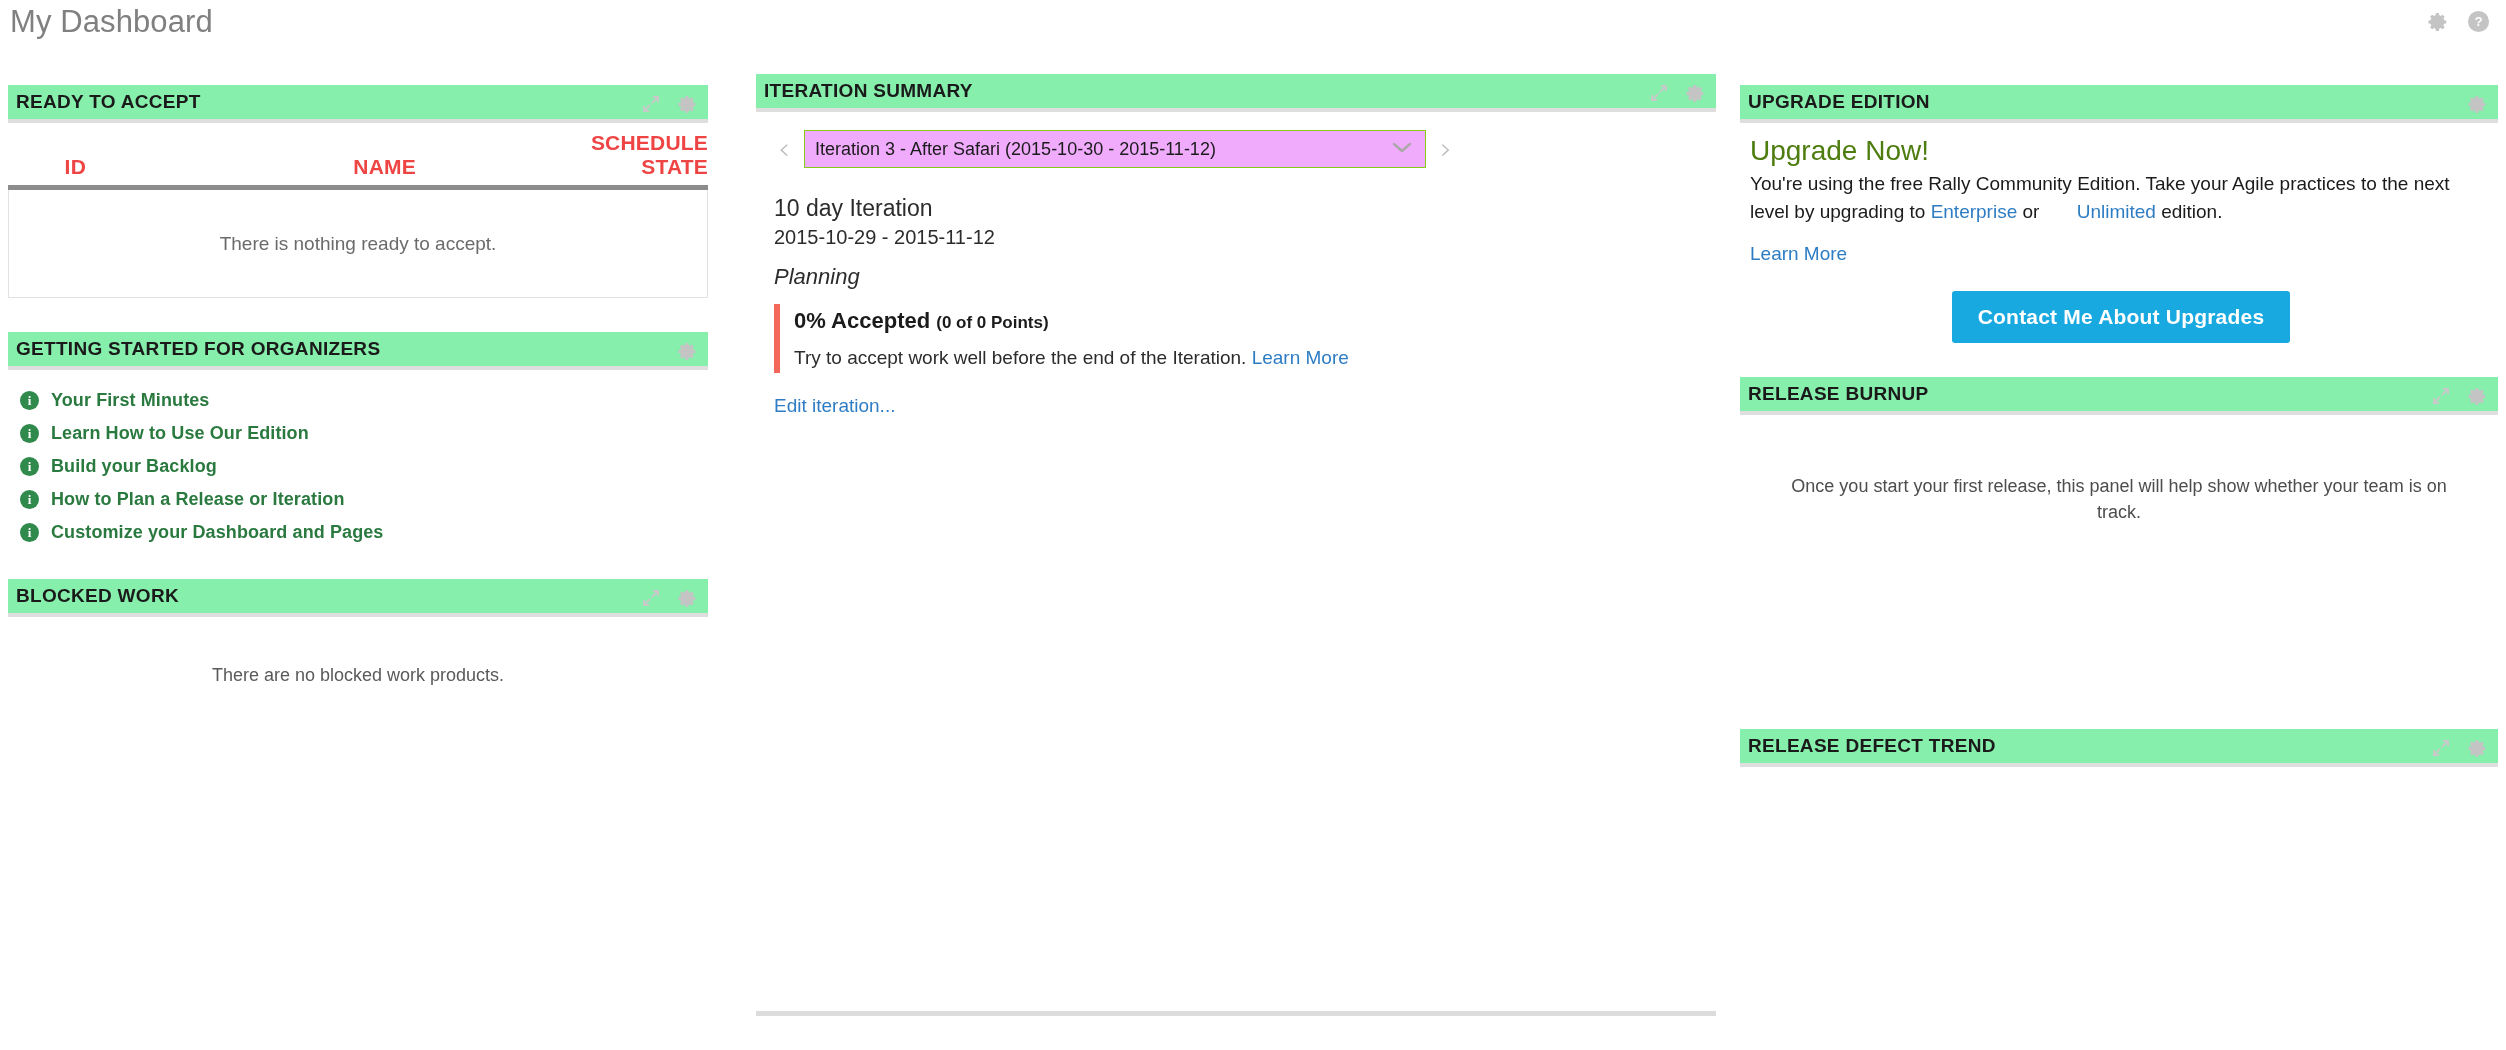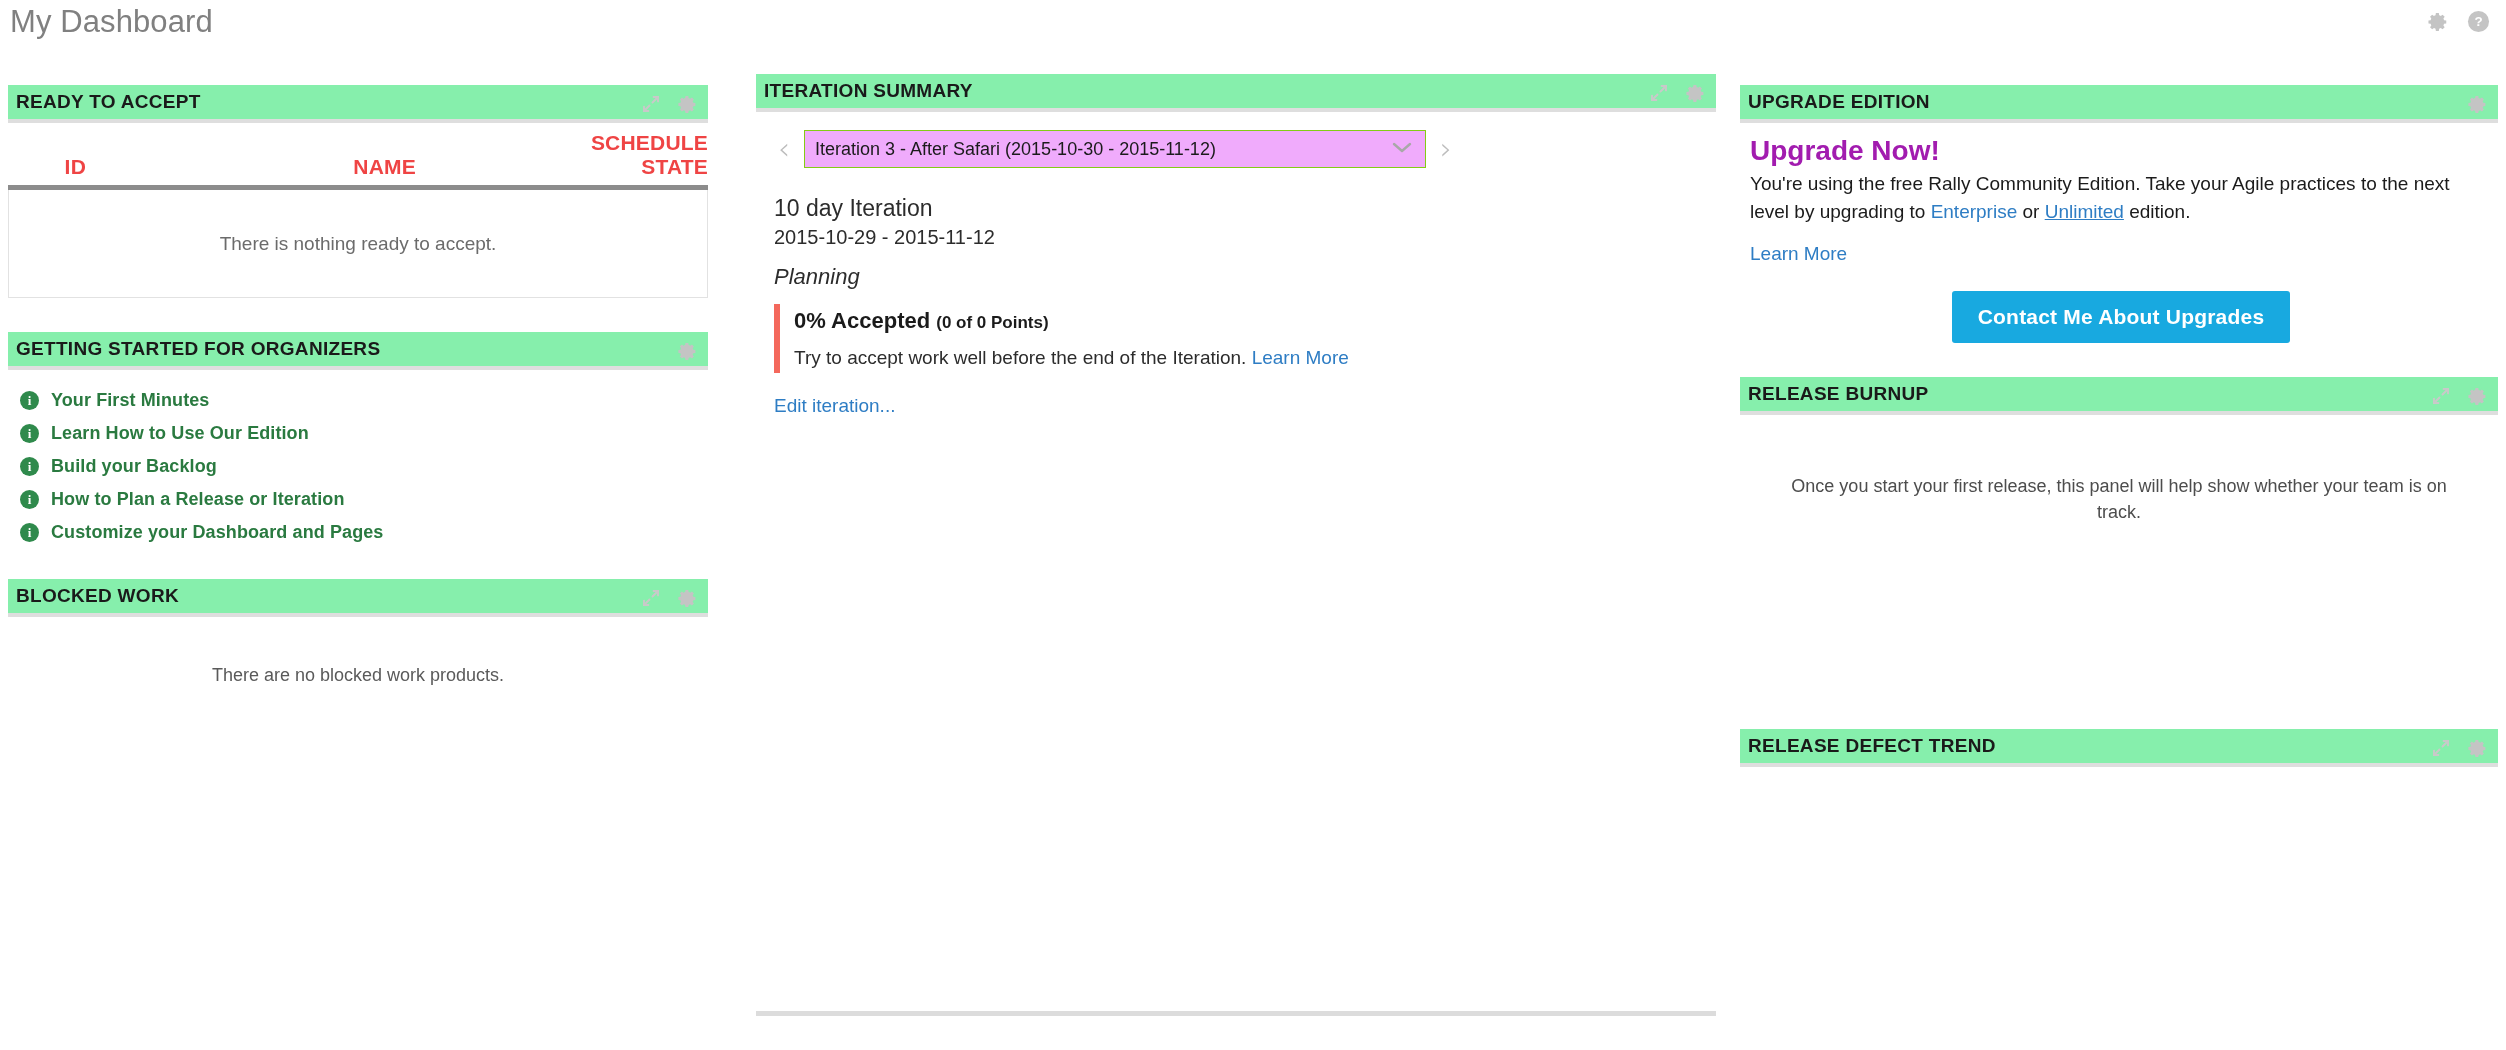--- a/index.html
+++ b/index.html
@@ -126,32 +126,32 @@
   }
   .accept-block {
     margin: 14px 0 0 18px; padding-left: 14px;
     border-left: 6px solid #f4685c;
   }
   .accept-line1 { font-size: 22px; color: #1b1b1b; line-height: 1.5; }
   .accept-line1 b { font-weight: 700; }
   .accept-pts { font-size: 17px; font-weight: 700; color: #1b1b1b; }
   .accept-line2 { font-size: 19px; color: #2c2c2c; line-height: 1.6; padding-top: 6px;}
   .link { color: #2e7dc4; text-decoration: none; cursor: pointer; }
-  .link-u { color: #2e7dc4; text-decoration: underline; cursor: pointer; }
+  .link-u { color: #2e7dc4; cursor: pointer; margin-left: 32px; }
   .edit-iter {
     padding: 22px 0 0 18px; font-size: 19px;
   }
   .mid-divider {
     position: absolute; left: 756px; top: 1011px;
     width: 960px; height: 5px; background: #dcdcdc;
   }
 
   
   .upg-body { padding: 10px 6px 0 10px; }
-  .upg-h { font-size: 28px; color: #a21caf; font-weight: 700; line-height: 1.25; }
+  .upg-h { font-size: 28px; color: #4d7c0f; font-weight: 400; line-height: 1.25; }
   .upg-p { font-size: 19px; color: #1b1b1b; line-height: 1.45; padding-top: 2px; max-width: 700px; }
   .upg-learn { padding-top: 18px; font-size: 19px; }
   .upg-btn-wrap { display:flex; justify-content:center; padding: 26px 0 34px 0; }
   .upg-btn {
     background: #18a9e0; color: #fff;
     font-size: 21px; font-weight: 700; letter-spacing: 0.2px;
     border: none; border-radius: 3px;
     padding: 14px 26px; cursor: pointer;
     font-family: "Liberation Sans", sans-serif;
   }

